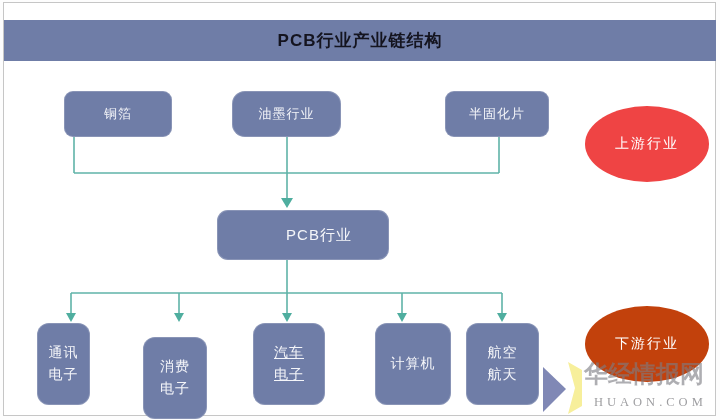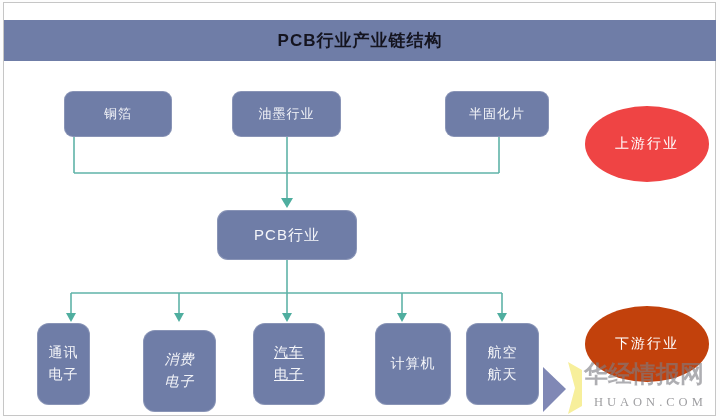--- a/index.html
+++ b/index.html
@@ -77,30 +77,30 @@
     <polygon points="281,198 293,198 287,208"></polygon>
     <polygon points="66,313 76,313 71,322"></polygon>
     <polygon points="174,313 184,313 179,322"></polygon>
     <polygon points="282,313 292,313 287,322"></polygon>
     <polygon points="397,313 407,313 402,322"></polygon>
     <polygon points="497,313 507,313 502,322"></polygon>
   </g>
 </svg>
 
 <div class="node" style="left:20px;top:91px;width:108px;height:46px;margin-left:44px;">铜箔</div>
-<div class="node" style="left:232px;top:91px;width:109px;height:46px;">油墨行业</div>
+<div class="node" style="left:232px;top:91px;width:109px;height:46px;border-radius:13px;">油墨行业</div>
 <div class="node" style="left:445px;top:91px;width:104px;height:46px;">半固化片</div>
 
 <div class="ellipse up" style="left:585px;top:106px;width:124px;height:76px;">上游行业</div>
 
-<div class="node big" style="left:217px;top:210px;width:140px;height:50px;">PCB行业</div>
+<div class="node big" style="left:217px;top:210px;width:140px;height:50px;padding-left:32px;">PCB行业</div>
 
 <div class="node small" style="left:37px;top:323px;width:53px;height:82px;">通讯
 电子</div>
-<div class="node small" style="left:143px;top:330px;width:73px;height:82px;font-style:italic;">消费
+<div class="node small" style="left:143px;top:337px;width:64px;height:82px;">消费
 电子</div>
 <div class="node small" style="left:253px;top:323px;width:72px;height:82px;text-decoration:underline;">汽车
 电子</div>
 <div class="node small" style="left:363px;top:323px;width:76px;height:82px;margin-left:12px;">计算机</div>
 <div class="node small" style="left:466px;top:323px;width:73px;height:82px;">航空
 航天</div>
 
 <div class="ellipse down" style="left:585px;top:306px;width:124px;height:76px;">下游行业</div>
 
 <svg class="wm-logo" width="720" height="420" viewBox="0 0 720 420">

